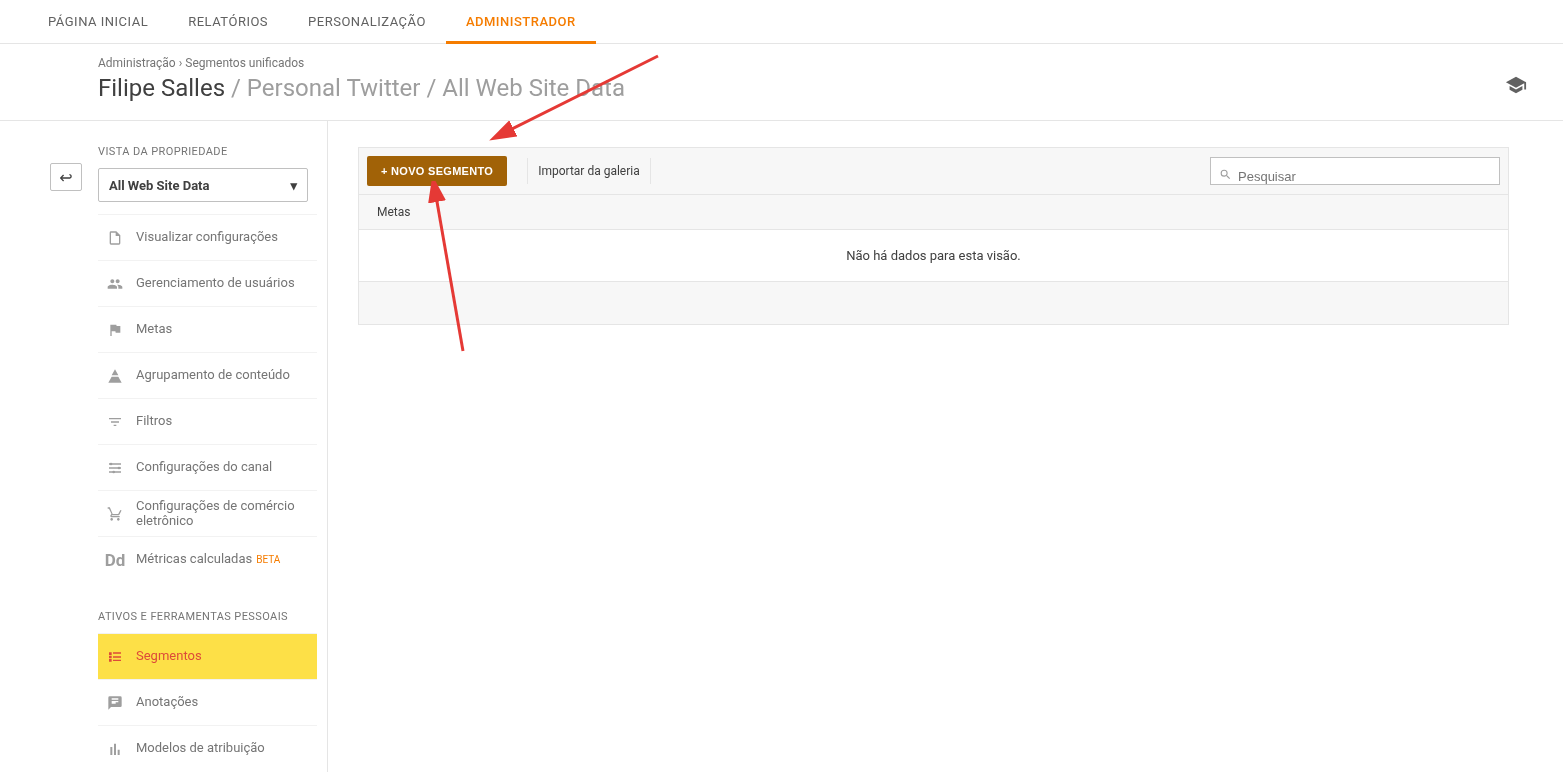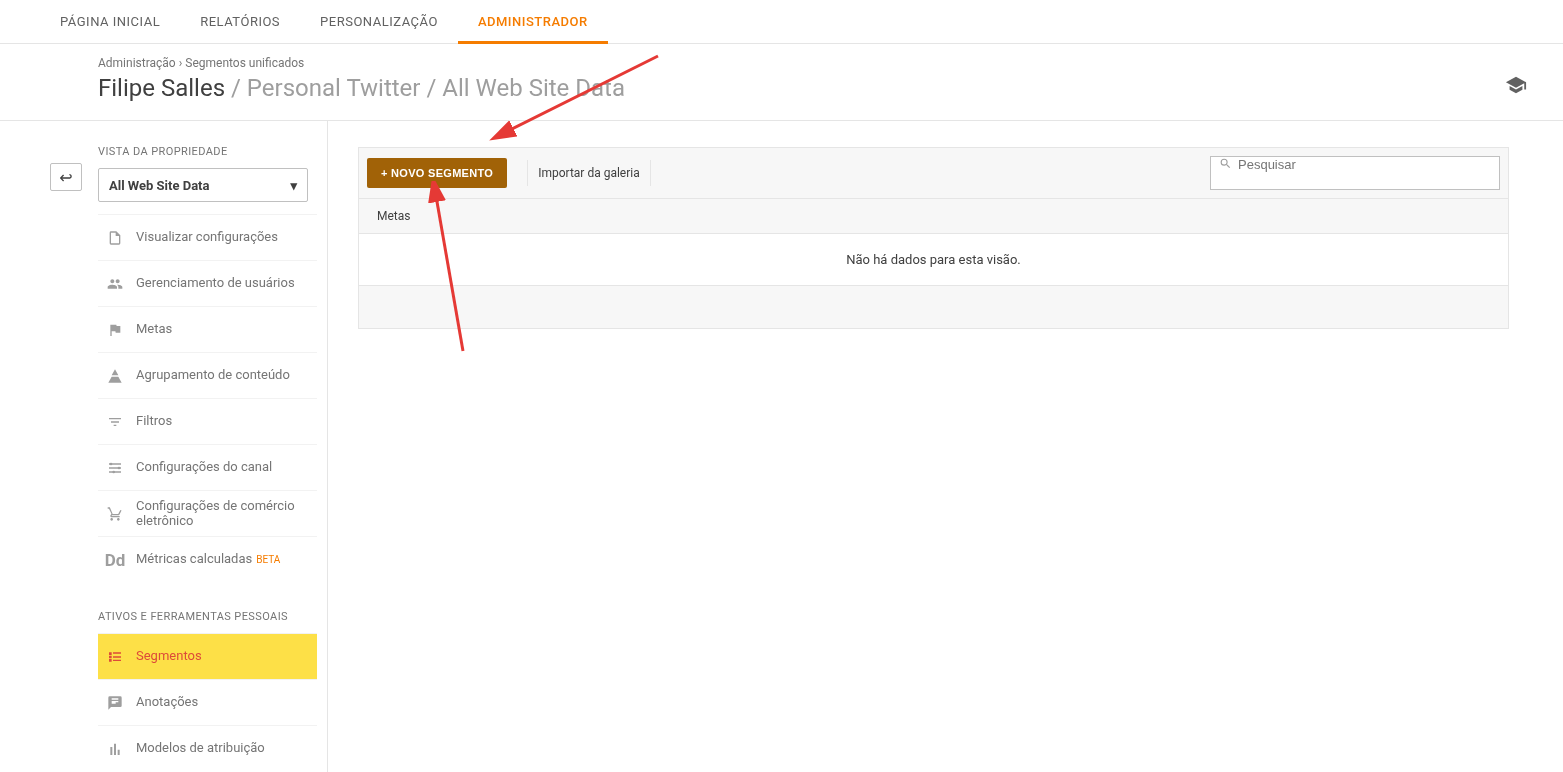--- a/index.html
+++ b/index.html
@@ -1,19 +1,19 @@
 <!DOCTYPE html>
 <html><head>
 <meta charset="utf-8">
 <style>
 * { margin: 0; padding: 0; box-sizing: border-box; }
 body { font-family: Roboto, Arial, sans-serif; font-size: 13px; color: #404040; background: #fff; }
 
 
-.topnav { display: flex; align-items: center; height: 44px; border-bottom: 1px solid #e5e5e5; padding-left: 40px; }
+.topnav { display: flex; align-items: center; height: 44px; border-bottom: 1px solid #e5e5e5; padding-left: 28px; }
 .topnav-item { padding: 0 20px; height: 44px; line-height: 44px; font-size: 13px; letter-spacing: 0.5px; color: #616161; cursor: pointer; }
 .topnav-item.active { color: #F57C00; border-bottom: 3px solid #F57C00; font-weight: 500; }
 
 
 .page-header { padding: 12px 0 18px 98px; border-bottom: 1px solid #e5e5e5; position: relative; }
 .breadcrumb { font-size: 12px; color: #757575; }
 .heading { font-size: 24px; font-weight: 400; color: #404040; margin-top: 4px; }
 .heading .muted { color: #9e9e9e; }
 .grad-icon { position: absolute; right: 36px; top: 30px; color: #616161; }
 
@@ -30,21 +30,21 @@
 .side-item.active { background: #fde047; color: #dd4b39; }
 .side-item.active .icon { color: #dd4b39; }
 .side-item .label { flex: 1; line-height: 1.15; }
 .side-badge { font-size: 10px; color: #F57C00; margin-left: 4px; }
 .side-subheader { font-size: 11px; color: #757575; letter-spacing: 0.4px; margin: 28px 0 10px 0; }
 
 .main { flex: 1; padding: 26px 54px 0 30px; }
 .toolbar { display: flex; align-items: center; border: 1px solid #e5e5e5; background: #f7f7f7; padding: 8px; position: relative; }
 .new-seg-btn { background: #a16207; color: #fff; font-size: 11px; font-weight: 700; letter-spacing: 0.3px; border: none; padding: 9px 14px; border-radius: 2px; cursor: pointer; }
 .import-link { font-size: 12px; color: #404040; margin-left: 20px; padding: 6px 10px; border-right: 1px solid #e5e5e5; border-left: 1px solid #e5e5e5; cursor: pointer; }
-.search-wrap { margin-left: auto; display: flex; align-items: flex-start; background: #fff; border: 1px solid #c0c0c0; height: 34px; width: 290px; padding: 0 8px; }
+.search-wrap { margin-left: auto; display: flex; align-items: flex-end; background: #fff; border: 1px solid #c0c0c0; height: 28px; width: 290px; padding: 0 8px; }
 .search-wrap .sicon { color: #9e9e9e; margin-right: 6px; }
 .search-wrap input { border: none; outline: none; font-size: 13px; width: 100%; color: #404040; }
 
 .table { border: 1px solid #e5e5e5; border-top: none; }
 .table-header { background: #f7f7f7; font-size: 12px; color: #404040; padding: 10px 18px; border-bottom: 1px solid #e5e5e5; }
 .table-empty { text-align: center; padding: 18px 0; font-size: 13px; color: #404040; border-bottom: 1px solid #e5e5e5; }
 .table-footer { background: #f7f7f7; height: 42px; }
 
 
 .arrow-svg { position: absolute; pointer-events: none; }

